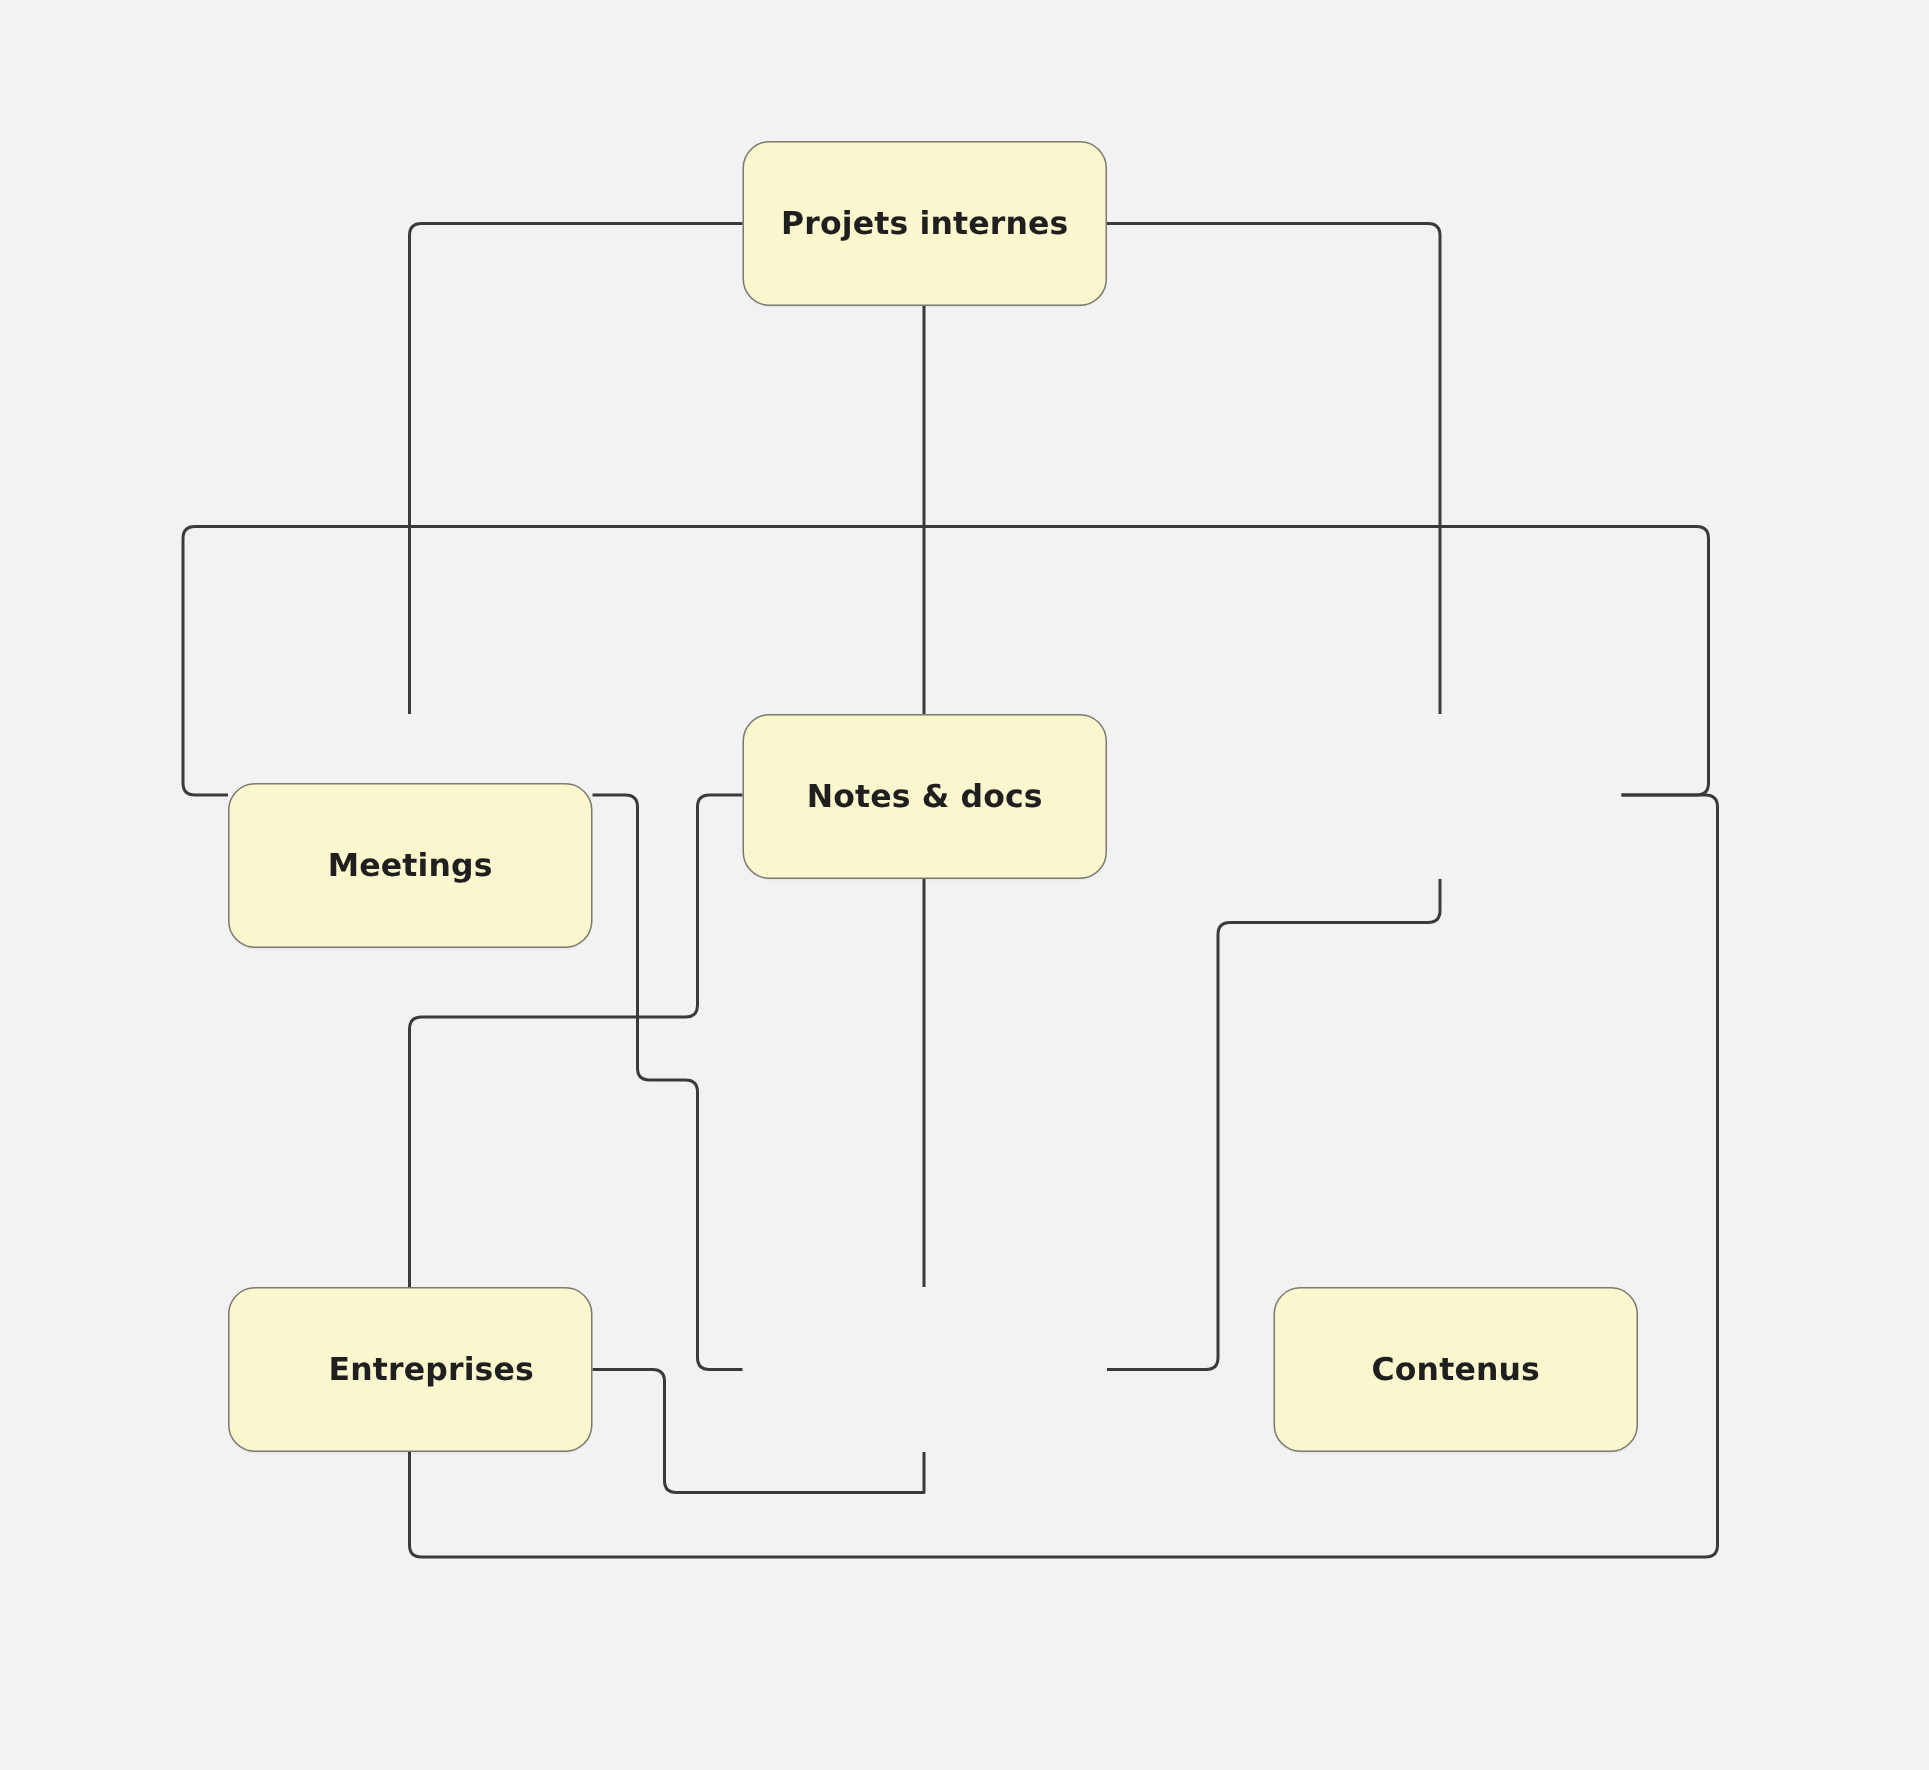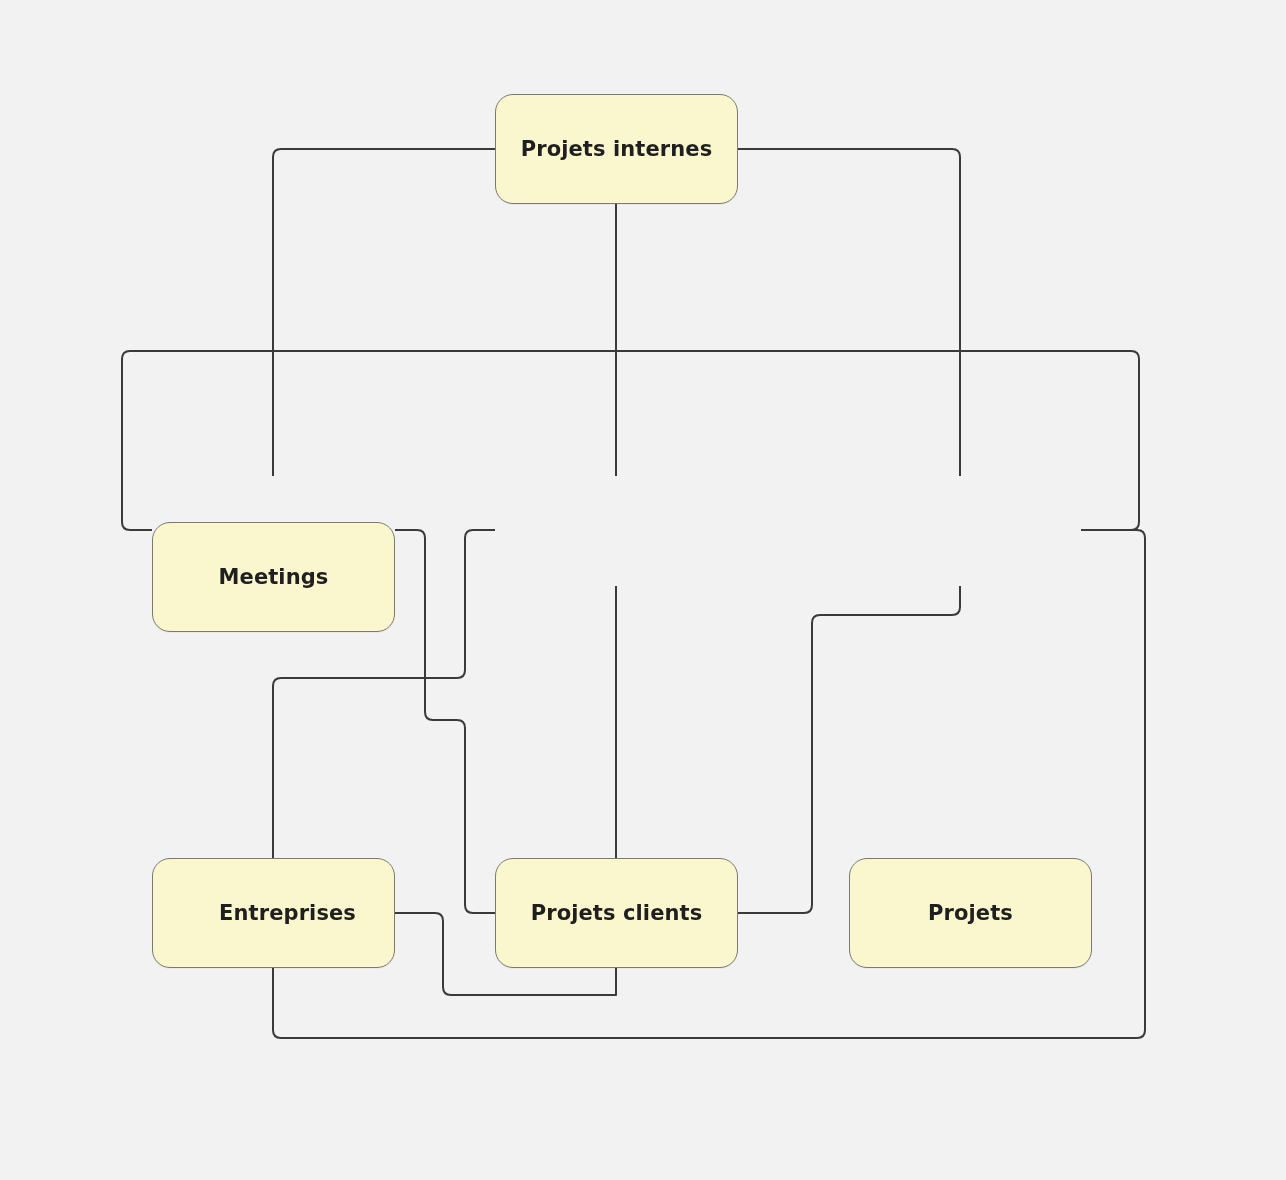--- a/index.html
+++ b/index.html
@@ -73,24 +73,24 @@
       <path d="M 273 968 L 273 1030 Q 273 1038 281 1038 L 1137 1038 Q 1145 1038 1145 1030 L 1145 538 Q 1145 530 1137 530 L 1081 530" fill="none" stroke="#3a3a3a" stroke-width="2" stroke-linecap="butt" stroke-linejoin="round"></path>
     </svg>
 
   <div id="node-layer">
       <div class="node" style="left: 495px; top: 94px; width: 243px; height: 110px;">
         <span class="node-label">Projets internes</span>
       </div>
       <div class="node" style="left: 152px; top: 476px; width: 243px; height: 110px; margin-top: 46px;">
         <span class="node-label">Meetings</span>
       </div>
+      <div class="node" style="left: 495px; top: 476px; width: 243px; height: 110px;">
+        <span class="node-label">Notes &amp; docs</span>
+      </div>
       <div class="node" style="left: 152px; top: 858px; width: 243px; height: 110px; padding-left: 28px;">
         <span class="node-label">Entreprises</span>
       </div>
-      <div class="node" style="left: 495px; top: 858px; width: 243px; height: 110px;">
-        <span class="node-label">Projets clients</span>
-      </div>
       <div class="node" style="left: 849px; top: 858px; width: 243px; height: 110px;">
-        <span class="node-label">Projets</span>
+        <span class="node-label">Contenus</span>
       </div>
     </div>
 
 </div>
 
 </body></html>

